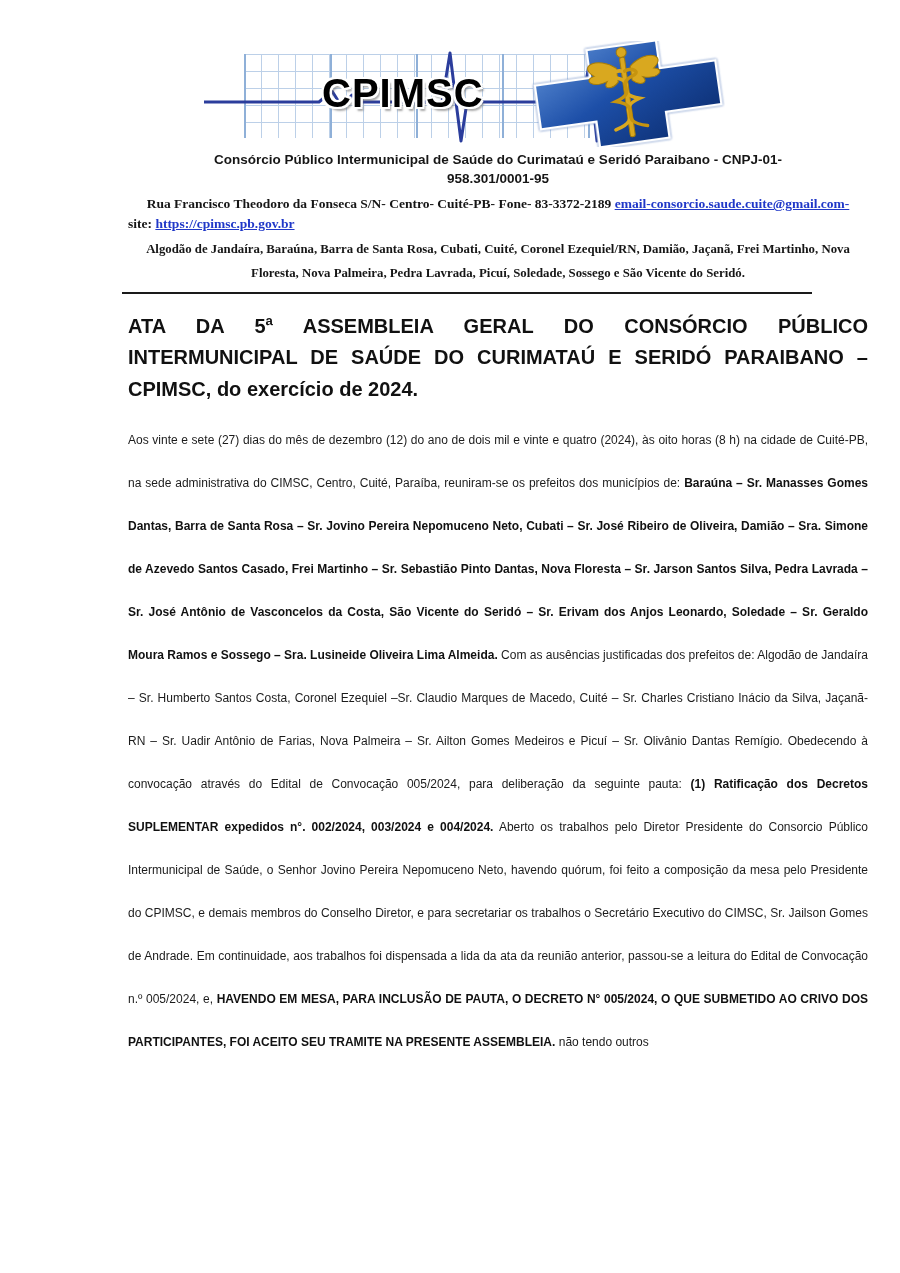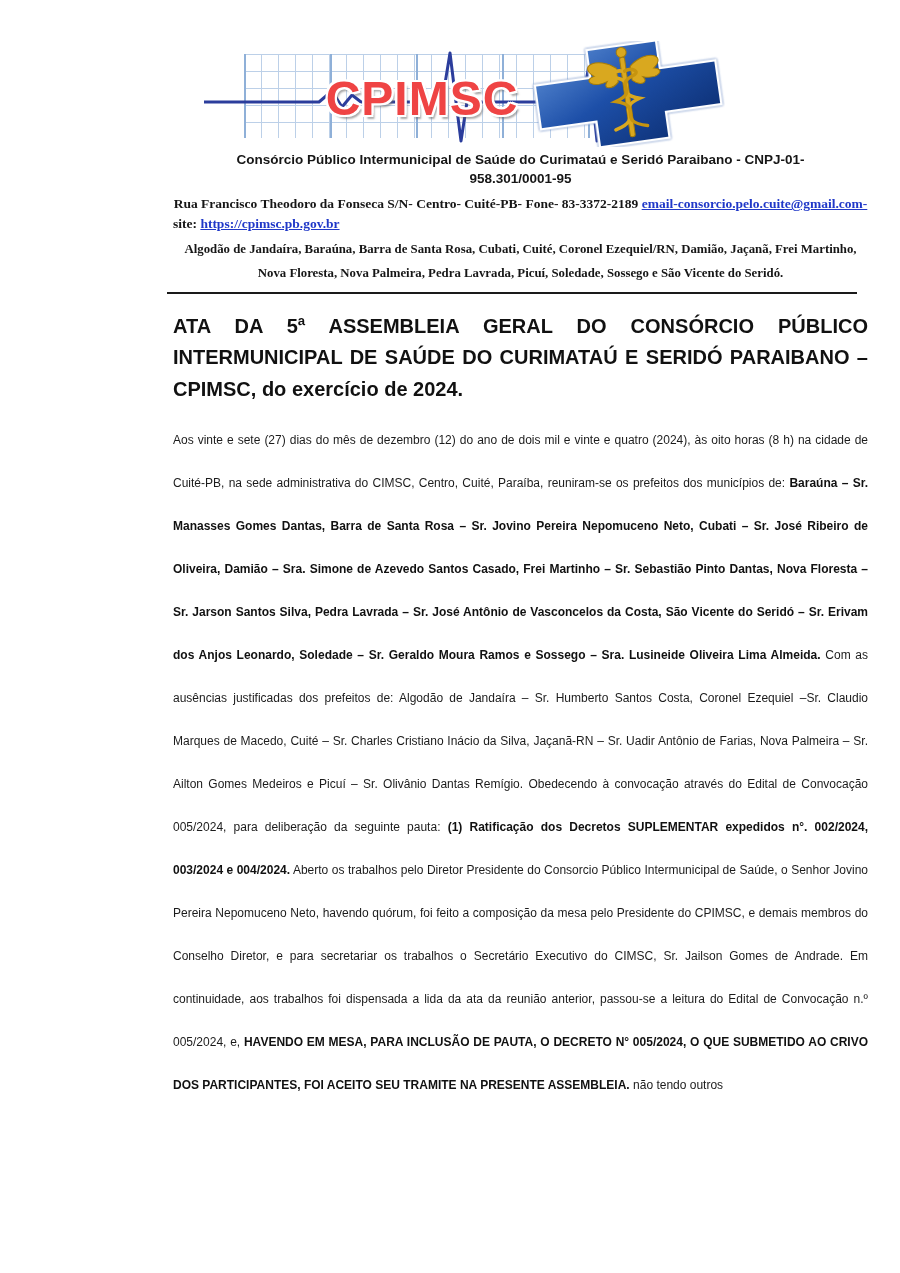--- a/index.html
+++ b/index.html
@@ -2,40 +2,40 @@
 <html><head>
 <meta charset="utf-8">
 <style>
   * { margin:0; padding:0; box-sizing:border-box; }
   html,body { background:#ffffff; }
   body {
     width:900px; height:1273px; margin:0 auto; overflow:hidden;
     font-family:"Liberation Sans", sans-serif; color:#161616;
   }
   .page { width:900px; height:1273px; background:#ffffff; position:relative; }
-  .content { padding-left:128px; padding-right:32px;margin-left:45px; }
+  .content { padding-left:128px; padding-right:32px; }
 
   
   .logo-wrap {
     position:relative; width:480px; height:97px;
     margin:45px auto 0 auto; transform:translateX(32px);
   }
   .ekg-grid {
     position:absolute; left:2px; top:9px; width:346px; height:84px;
     background-color:#ffffff;
     background-image:
       linear-gradient(90deg, #8fb0d8 2px, transparent 2px),
       linear-gradient(#bcd0e8 1px, transparent 1px),
       linear-gradient(90deg, #bcd0e8 1px, transparent 1px);
     background-size: 86px 100%, 17px 17px, 17px 17px;
   }
   .ekg-svg { position:absolute; left:-38px; top:0; width:520px; height:100px; }
   .logo-acronym {
-    position:absolute; left:80px; top:26px; width:200px; text-align:center;
-    font-size:48px; font-weight:800; letter-spacing:1px; color:#ef4444;
+    position:absolute; left:80px; top:26px; width:200px; text-align:left;
+    font-size:40px; font-weight:800; letter-spacing:1px; color:#000000;
     text-shadow:
       -2px -2px 0 #fff, 2px -2px 0 #fff, -2px 2px 0 #fff, 2px 2px 0 #fff,
       0 -2px 0 #fff, 0 2px 0 #fff, -2px 0 0 #fff, 2px 0 0 #fff,
       3px 4px 2px rgba(100,100,100,0.55);
   }
   .cross-svg { position:absolute; left:288px; top:-4px; width:195px; height:106px; }
 
   
   .org-name {
     margin-top:8px; text-align:center;
@@ -102,21 +102,21 @@
           <path d="M 16 34 C -16 26 16 14 -12 6 C 14 -2 -14 -10 10 -18 C 16 -21 8 -26 1 -23" fill="none" stroke="#c6940f" stroke-width="3.5" stroke-linecap="round"></path>
         </g>
       </g>
     </svg>
   </div>
 
   <div class="content">
     <div class="org-name">Consórcio Público Intermunicipal de Saúde do Curimataú e Seridó Paraibano - CNPJ-01-958.301/0001-95</div>
 
     <div class="address-line serif">
-      <span>Rua Francisco Theodoro da Fonseca S/N- Centro- Cuité-PB- Fone- 83-3372-2189 </span><a class="hlink" style="color:#2038c8">email-consorcio.pelo.cuite@gmail.com-</a>
+      <span>Rua Francisco Theodoro da Fonseca S/N- Centro- Cuité-PB- Fone- 83-3372-2189 </span><a class="hlink" style="color:#2038c8">email-consorcio.saude.cuite@gmail.com-</a>
     </div>
 
     <div class="site-line serif">
       <span>site: </span><a class="hlink" style="color:#2038c8">https://cpimsc.pb.gov.br</a>
     </div>
 
     <div class="municipalities serif">Algodão de Jandaíra, Baraúna, Barra de Santa Rosa, Cubati, Cuité, Coronel Ezequiel/RN, Damião, Jaçanã, Frei Martinho, Nova Floresta, Nova Palmeira, Pedra Lavrada, Picuí, Soledade, Sossego e São Vicente do Seridó.</div>
 
     <hr class="rule">
   </div>

